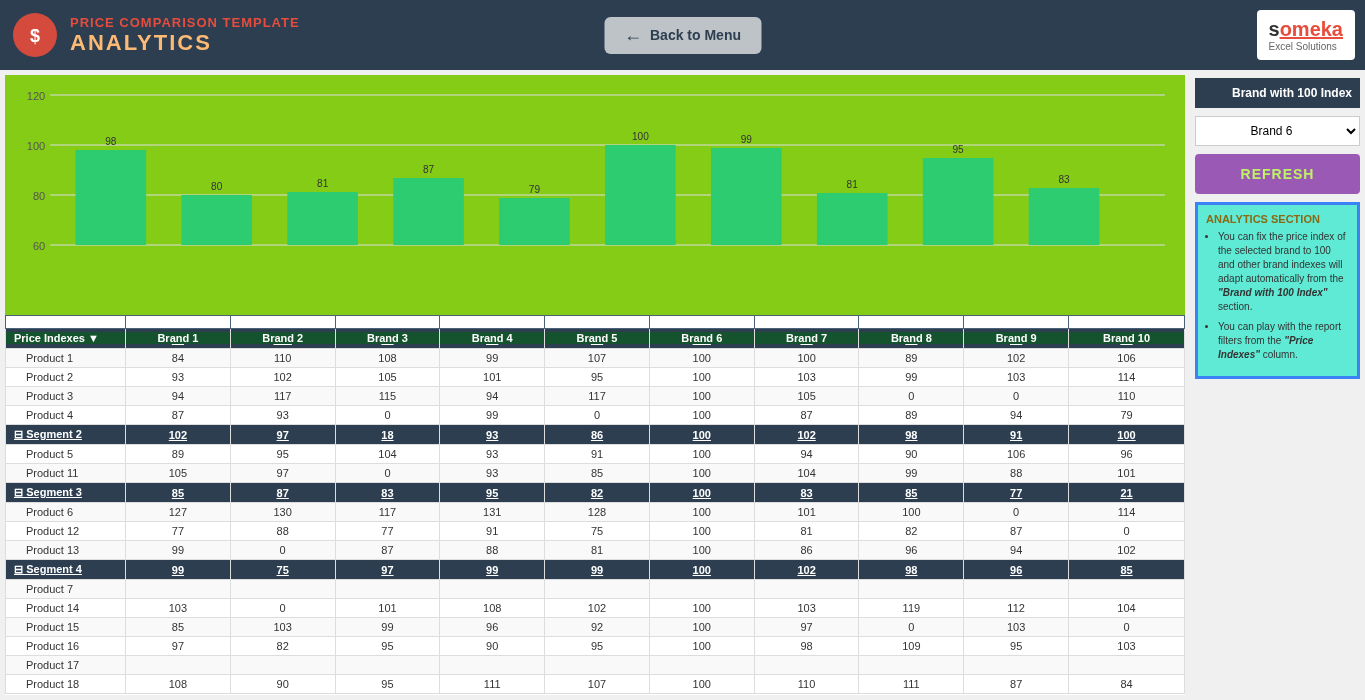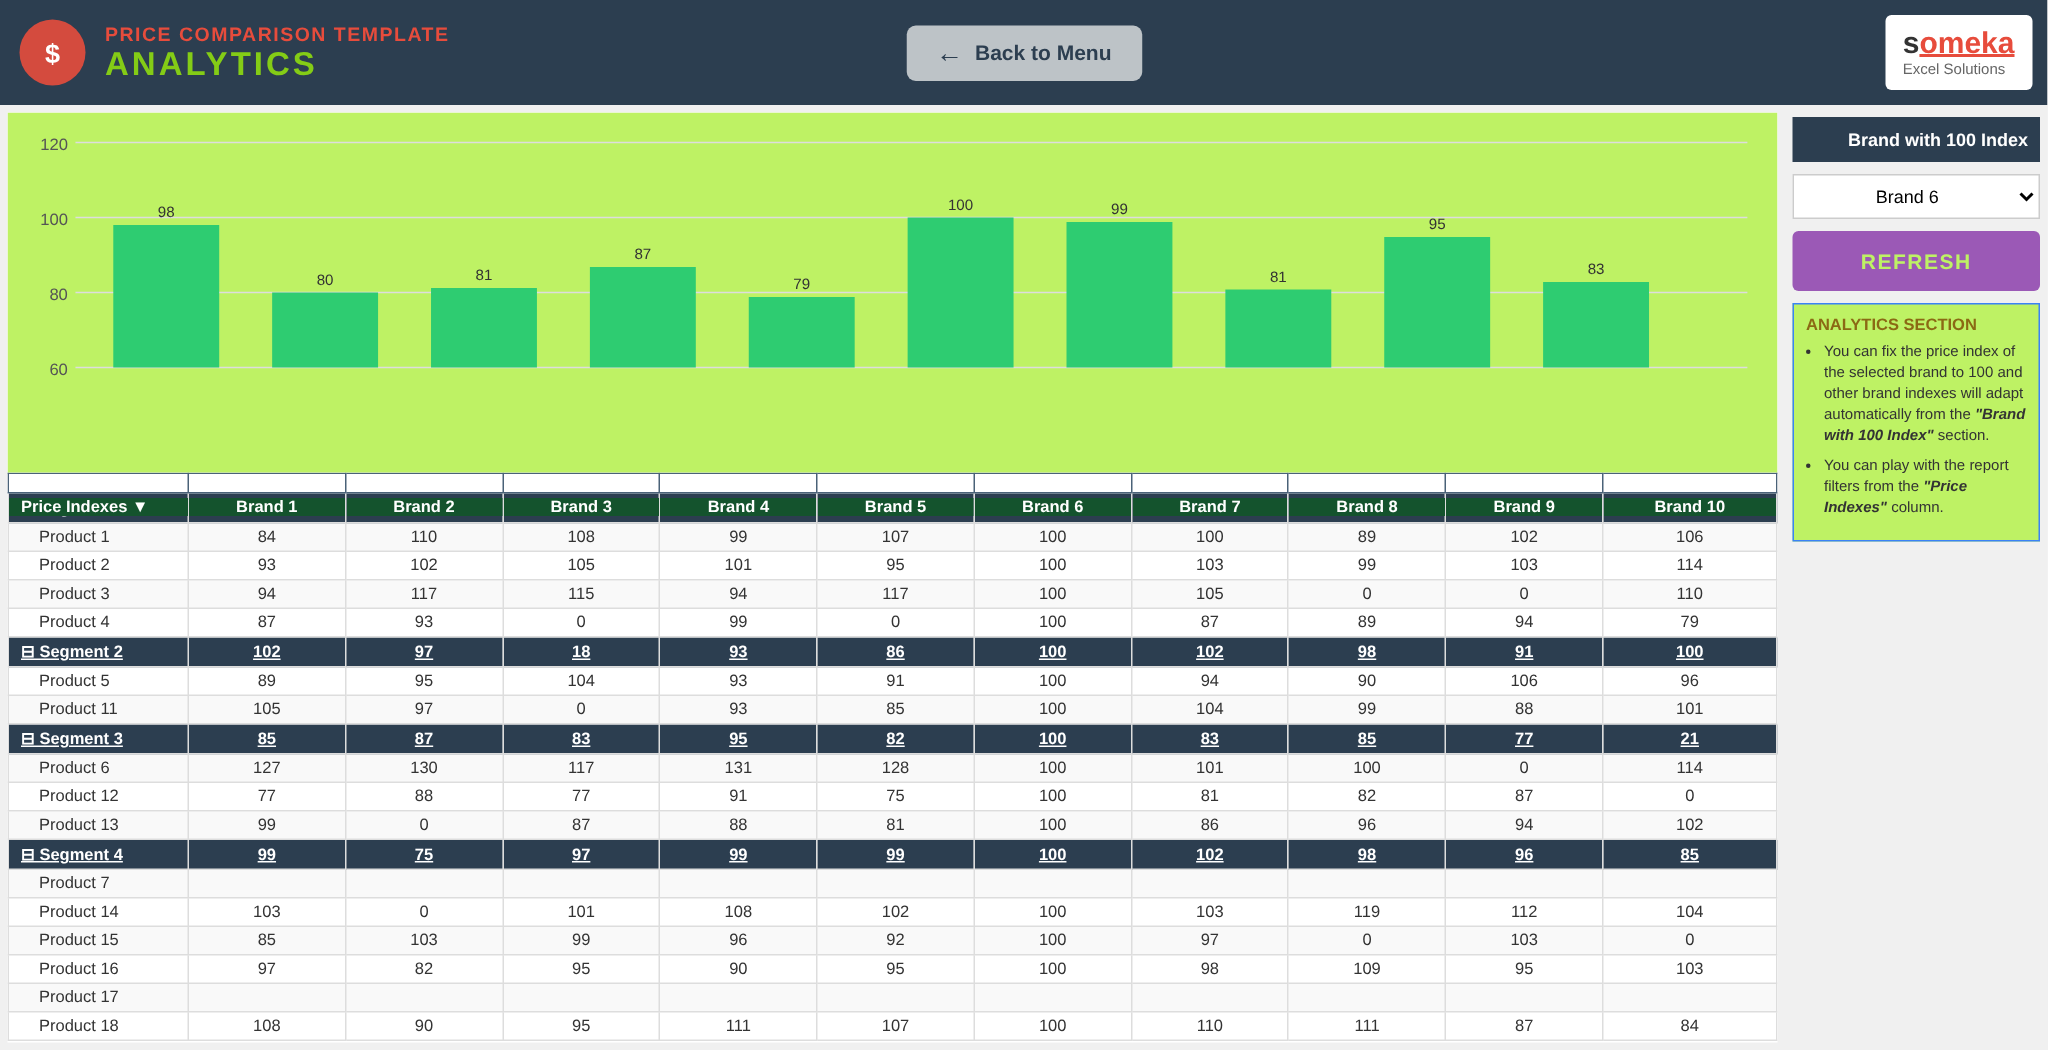--- a/index.html
+++ b/index.html
@@ -27,21 +27,21 @@
       display: flex;
       flex-direction: column;
     }
     .header-subtitle {
       color: #e74c3c;
       font-size: 13px;
       font-weight: bold;
       letter-spacing: 1px;
     }
     .header-main-title {
-      color: #84cc16;
+      color: #fdba74;
       font-size: 22px;
       font-weight: bold;
       letter-spacing: 2px;
     }
     .back-btn {
       position: absolute;
       left: 50%;
       transform: translateX(-50%);
       background: #bdc3c7;
       border: none;
@@ -86,21 +86,21 @@
       display: flex;
       flex-direction: column;
       background: white;
       margin: 5px;
       overflow: hidden;
     }
 
     
     .chart-area {
       height: 240px;
-      background: #bef264;
+      background: #84cc16;
       padding: 10px 10px 0 10px;
       position: relative;
     }
     .chart-svg {
       width: 100%;
       height: 220px;
     }
 
     
     .table-container {
@@ -181,22 +181,22 @@
       border: none;
       padding: 12px;
       font-size: 14px;
       font-weight: bold;
       letter-spacing: 1px;
       cursor: pointer;
       width: 100%;
       border-radius: 4px;
     }
     .analytics-info {
-      background: #bef264;
-      border: 1px solid #3b82f6;
+      background: #5eead4;
+      border: 3px solid #3b82f6;
       padding: 8px;
       font-size: 10px;
       color: #333;
     }
     .analytics-info .info-title {
       font-weight: bold;
       font-size: 11px;
       color: #8b6914;
       margin-bottom: 5px;
     }

